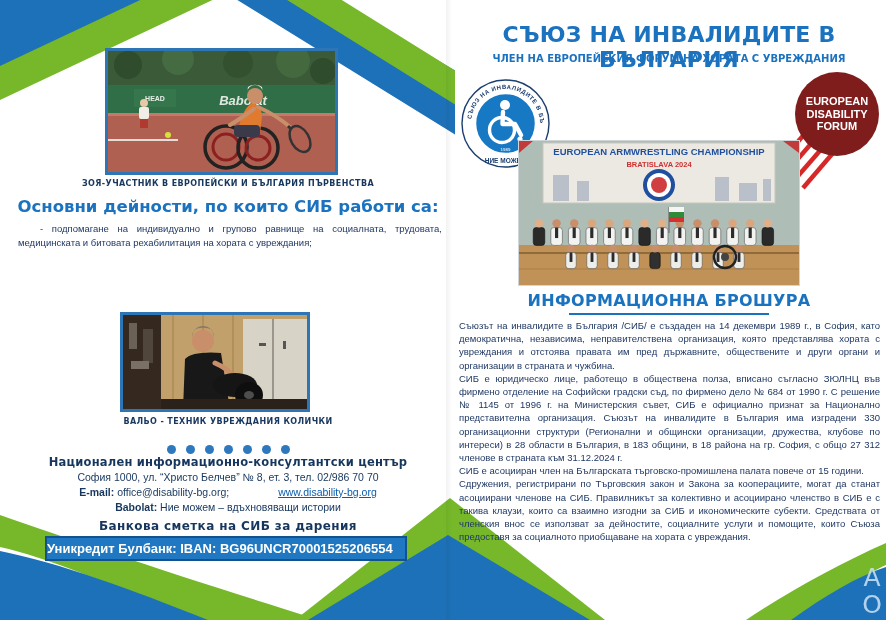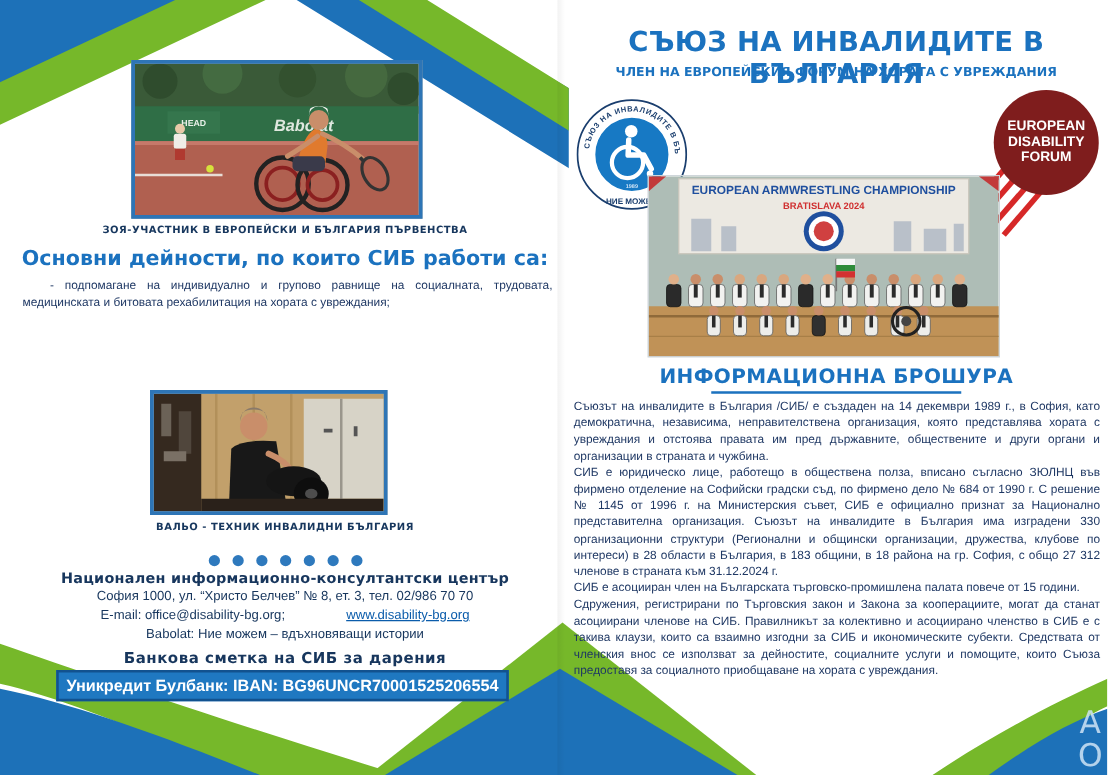--- a/index.html
+++ b/index.html
@@ -18,26 +18,26 @@
   .activities{left:18px;top:222px;width:424px;color:#1f3864;font-size:9.5px;line-height:13.6px;
            text-align:justify;}
   .activities p{margin:0;text-indent:22px;}
   .dots{left:14px;top:440px;width:428px;text-align:center;}
   .dots span{display:inline-block;width:9px;height:9px;border-radius:50%;
            background:#2e79bd;margin:0 5px;}
   .info{left:14px;width:428px;text-align:center;color:#17365d;}
   .center-name{font-weight:bold;font-size:11.5px;font-family:"DejaVu Sans",sans-serif;letter-spacing:.2px;}
   .addr{font-size:10.5px;}
   .mailline{font-size:10.5px;}
-  .mailline b,.fbline b{font-weight:normal;}
+  .mailline b,.fbline b{font-weight:bold;}
   .weblink{color:#0b5cab;margin-left:46px;}
   .fbline{font-size:10.5px;}
   .bank-heading{font-weight:bold;font-size:12px;font-family:"DejaVu Sans",sans-serif;letter-spacing:.4px;}
   .iban-bar{left:45px;top:536px;width:358px;height:21px;background:#1f78c1;border:2px solid #12528f;
-           color:#fff;font-weight:bold;font-size:13px;line-height:21px;text-align:center;
+           color:#fff;font-weight:bold;font-size:13px;line-height:21px;
            font-family:"Liberation Sans",sans-serif;}
   
   .main-title{left:455px;top:22px;width:428px;text-align:center;color:#1b72bf;font-weight:bold;
            font-size:22px;font-family:"DejaVu Sans",sans-serif;letter-spacing:.2px;}
   .subtitle{left:455px;top:53px;width:428px;text-align:center;color:#1b72bf;font-weight:bold;
            font-size:10px;font-family:"DejaVu Sans",sans-serif;}
   .edf{left:795px;top:72px;width:84px;height:84px;}
   .edf-circle{position:absolute;left:0;top:0;width:84px;height:84px;border-radius:50%;
            background:#7f1d1d;color:#fff;font-weight:bold;font-size:11px;line-height:12.5px;
            text-align:center;display:flex;align-items:center;justify-content:center;
@@ -143,21 +143,21 @@
       <path d="M69,22 a11,11 0 0 1 22,0 l-2,-7 a12,7 0 0 0 -18,0 Z" fill="#8a7a6a"></path>
       <path d="M60,94 L62,44 q8,-8 36,-6 l8,50 Z" fill="#181818"></path>
       <path d="M92,48 q14,6 18,14" stroke="#c98e6a" stroke-width="5" fill="none" stroke-linecap="round"></path>
       <ellipse cx="112" cy="70" rx="22" ry="12" fill="#151515"></ellipse>
       <ellipse cx="126" cy="80" rx="14" ry="13" fill="#0e0e0e"></ellipse>
       <ellipse cx="126" cy="80" rx="5" ry="4" fill="#4d4d4d"></ellipse>
     </g>
     <rect x="38" y="84" width="146" height="10" fill="#2a211a"></rect>
   </svg>
 </div>
-<div class="abs caption" style="top:417px;">ВАЛЬО - ТЕХНИК ИНВАЛИДНИ БЪЛГАРИЯ</div>
+<div class="abs caption" style="top:417px;">ВАЛЬО - ТЕХНИК УВРЕЖДАНИЯ КОЛИЧКИ</div>
 
 <div class="abs dots">
   <span></span><span></span><span></span><span></span><span></span><span></span><span></span>
 </div>
 
 <div class="abs info center-name" style="top:455px;">Национален информационно-консултантски център</div>
 <div class="abs info addr" style="top:471px;">София 1000, ул. “Христо Белчев” № 8, ет. 3, тел. 02/986 70 70</div>
 <div class="abs info mailline" style="top:486px;">
   <b>E-mail:</b><span> office@disability-bg.org; </span><a href="#" class="weblink">www.disability-bg.org</a>
 </div>

